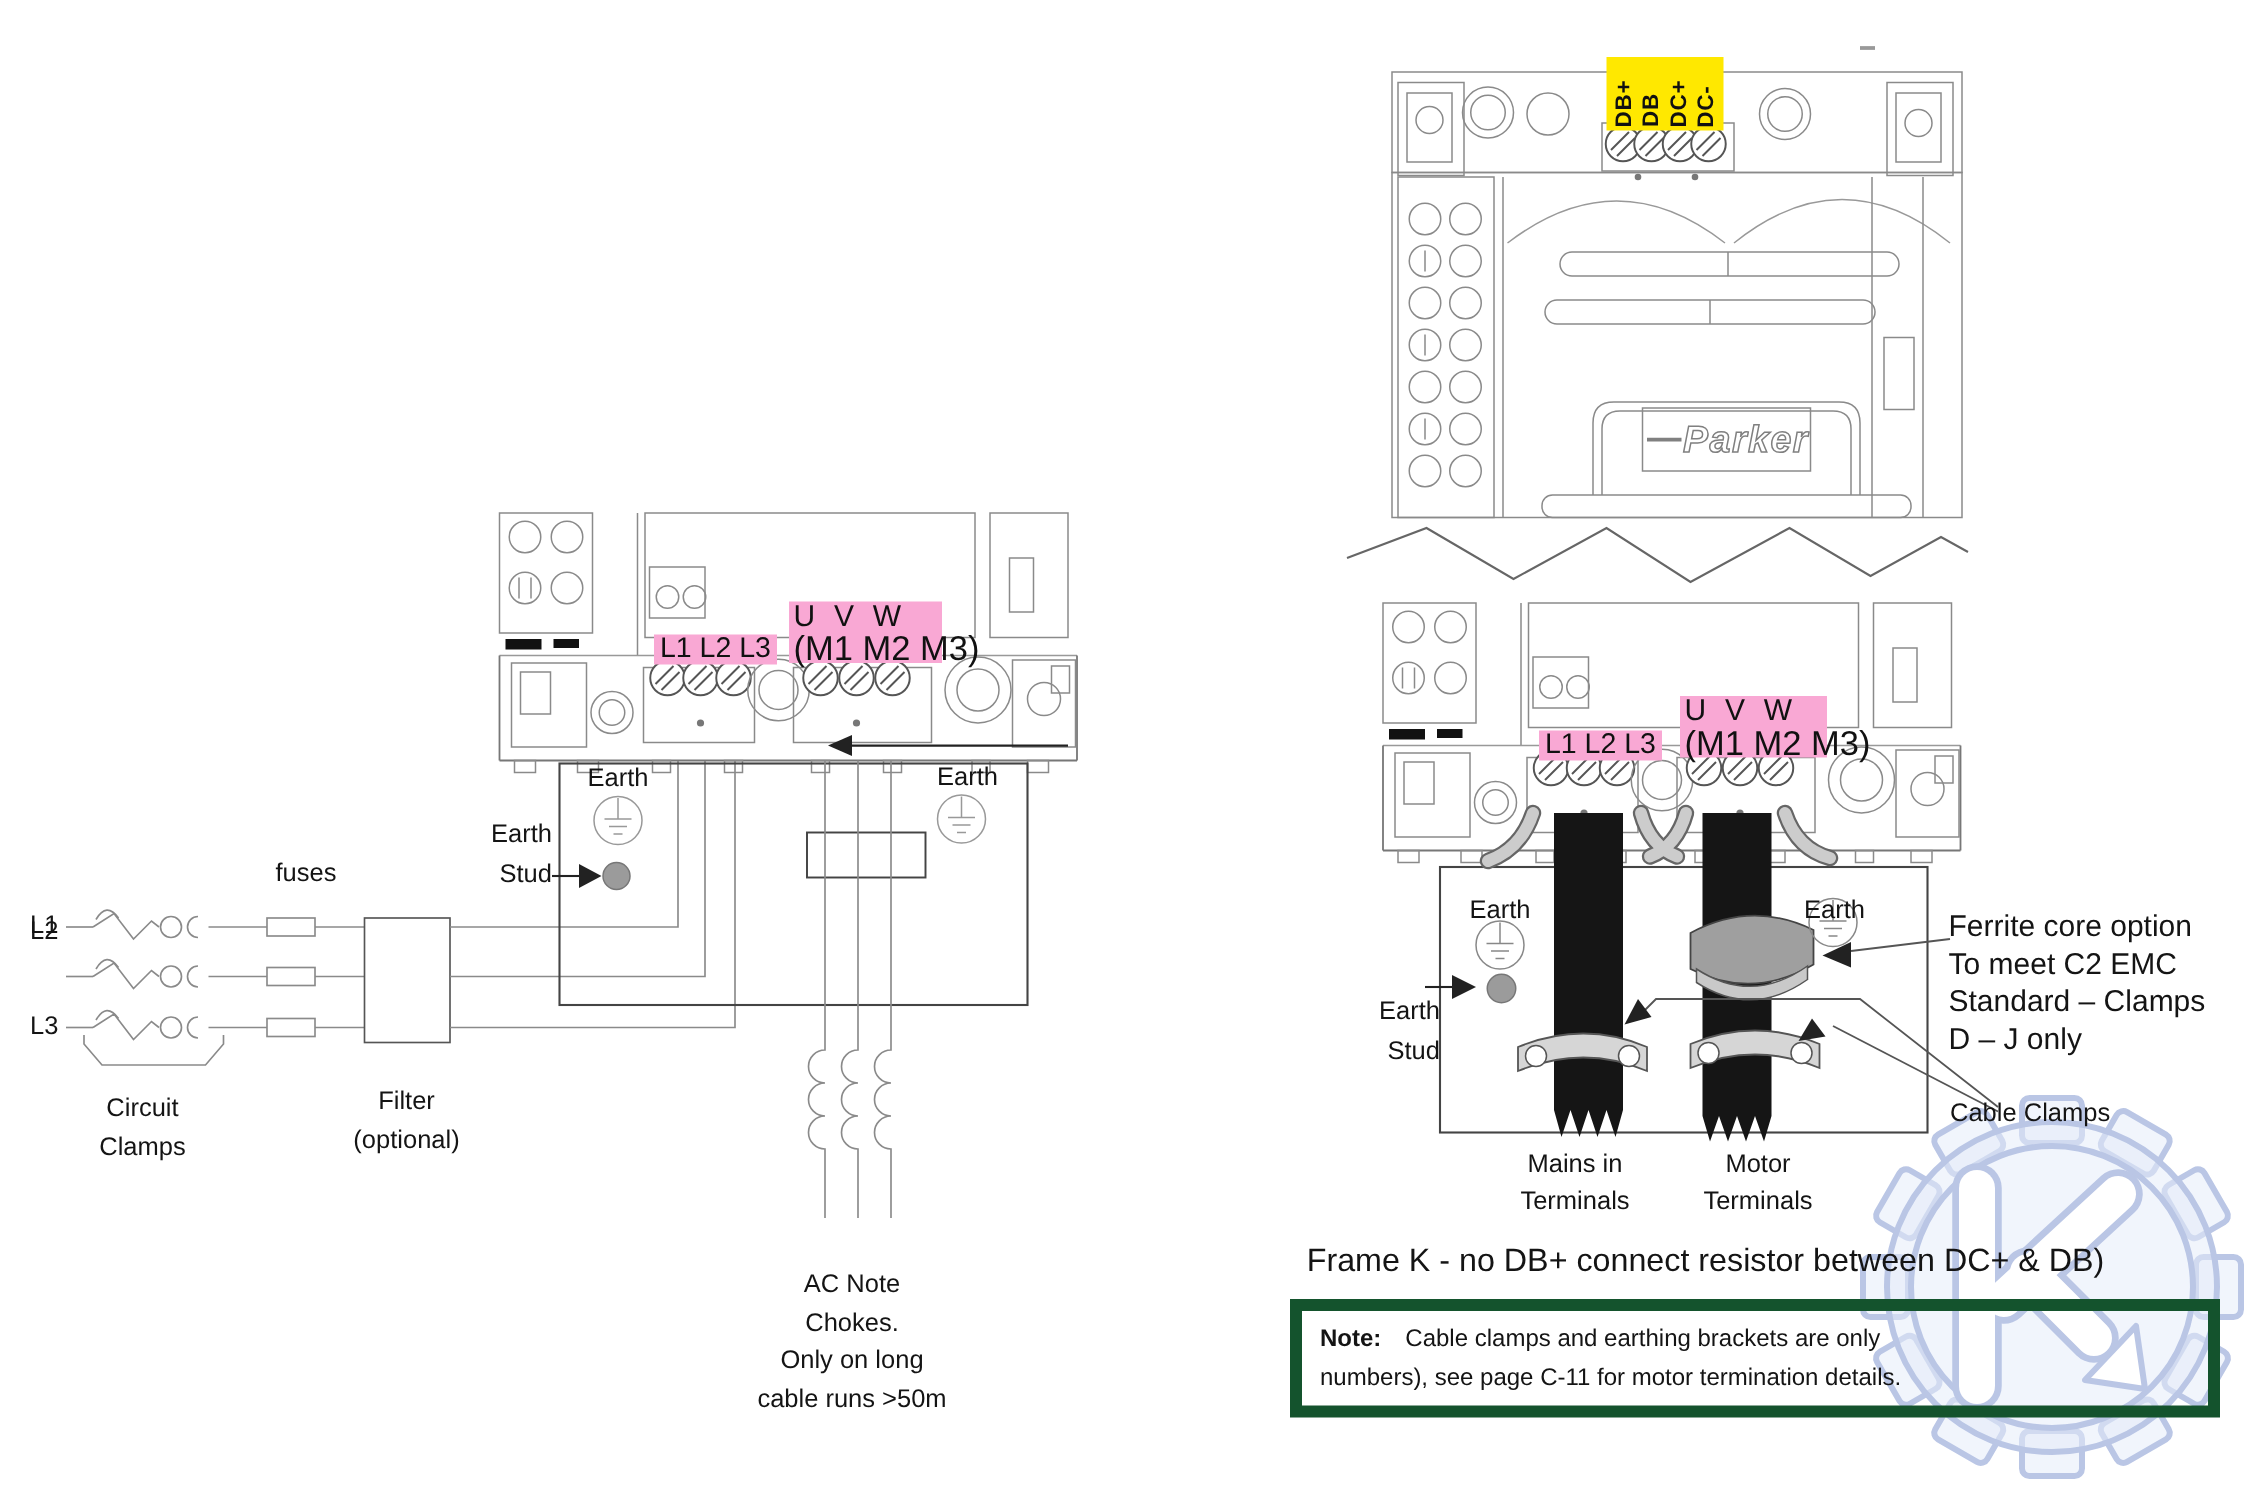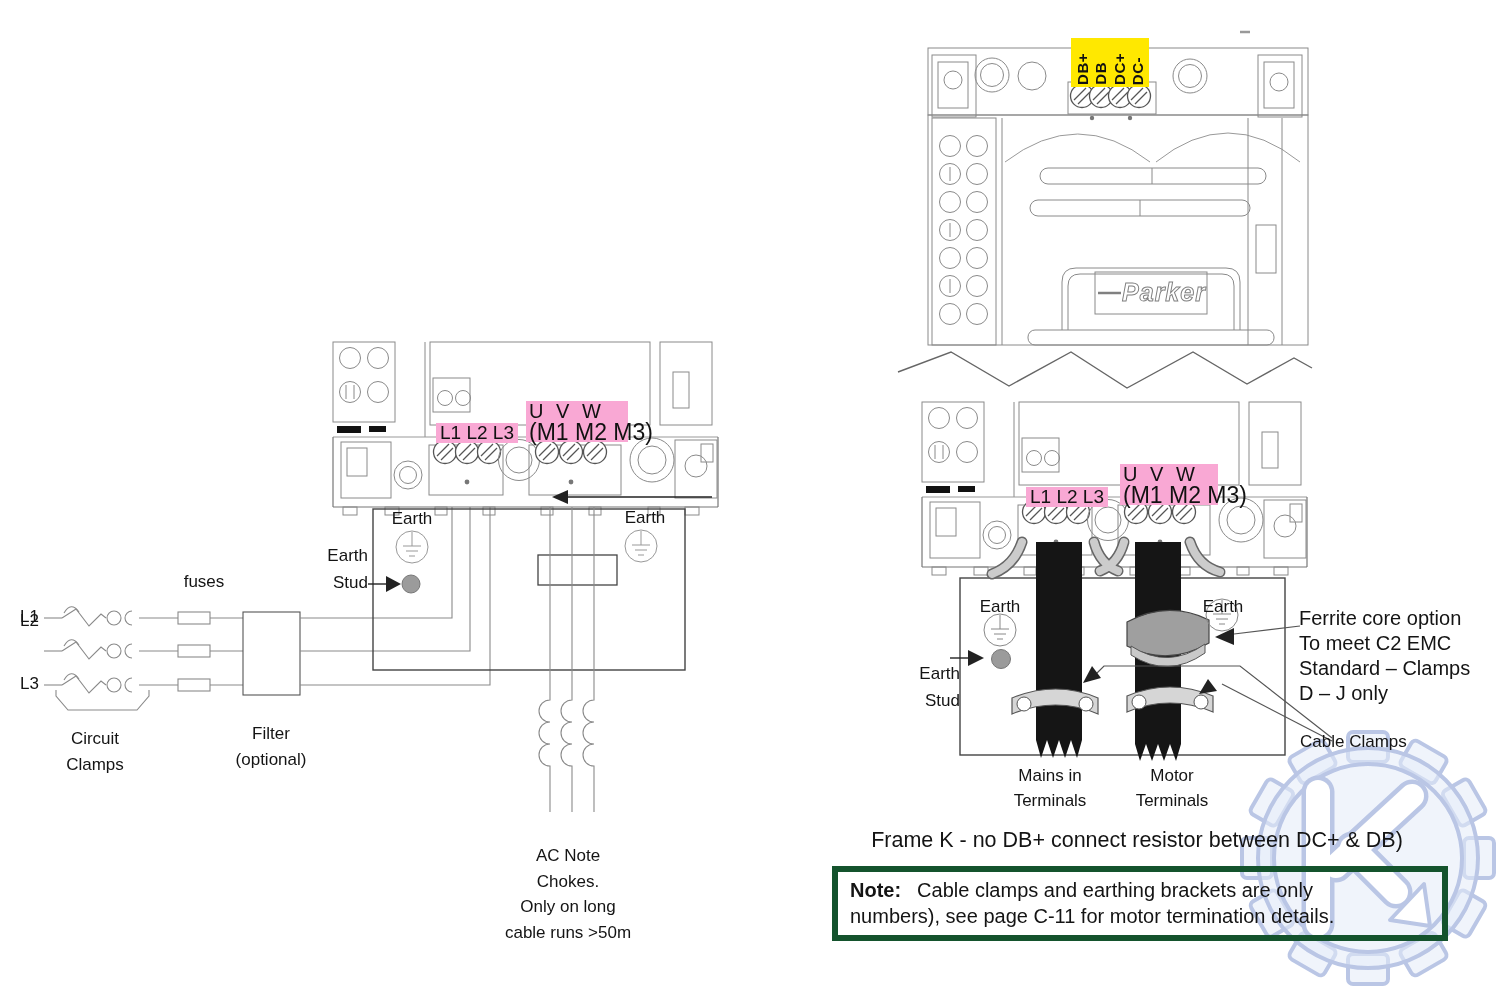--- a/index.html
+++ b/index.html
@@ -11,22 +11,22 @@
   .rgt{text-align:right;}
   .ylab{position:absolute;z-index:4;background:#f9a8d4;color:#111;text-align:left;
         padding:0 3px;white-space:nowrap;}
   .ylab .big{font-size:20px;line-height:21px;word-spacing:7px;display:block;}
   .ylab .sml{font-size:23px;line-height:20px;display:block;}
   .in-lab{font-size:19px;line-height:19px;padding:0 4px 1px 4px;}
   .dcwrap{position:absolute;z-index:4;background:#ffe800;display:flex;flex-direction:row;
           justify-content:space-between;align-items:flex-end;padding:2px 3px;}
   .vtext{writing-mode:vertical-rl;text-orientation:mixed;transform:rotate(180deg);
          font-size:15px;font-weight:700;letter-spacing:.5px;color:#111;}
-  .notebox{position:absolute;z-index:5;border:6px solid #14532d;background:transparent;
-           padding:6px 12px;font-size:20px;line-height:25.5px;}
+  .notebox{position:absolute;z-index:5;border:8px solid #14532d;background:transparent;
+           padding:6px 12px;font-size:16px;line-height:25.5px;margin-left:28px;}
   .notebox .nlab{font-weight:700;margin-right:16px;}
   .small20{font-size:20px;line-height:25px;}
 </style>
 </head>
 <body>
 
 <div id="stage">
 
 <svg id="art" width="1500" height="1000" viewBox="0 0 1500 1000">
   <defs>

